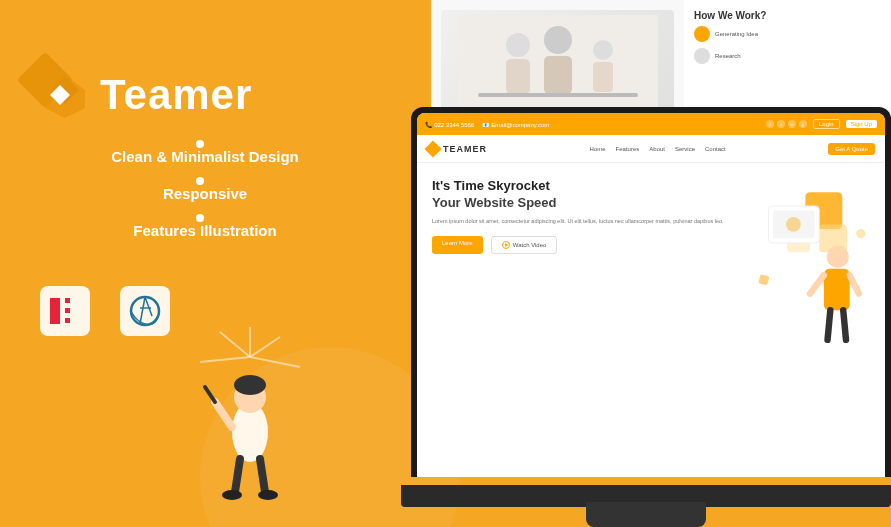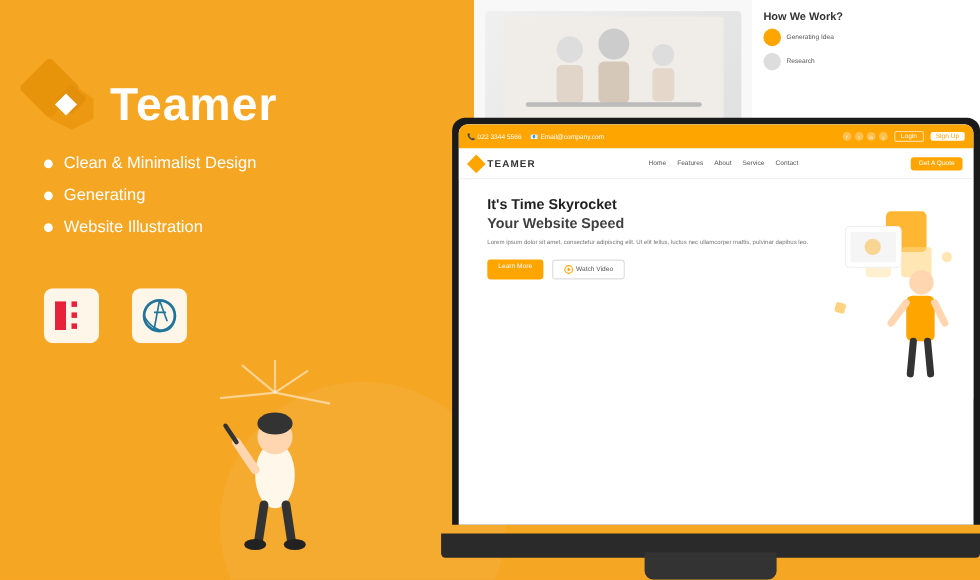--- a/index.html
+++ b/index.html
@@ -77,24 +77,25 @@
 
     
     .features-list {
       list-style: none;
       margin-bottom: 30px;
     }
 
     .features-list li {
       color: #fff;
       font-size: 15px;
-      font-weight: 400;
+      font-weight: 700;
       margin-bottom: 12px;
       display: flex;
       align-items: center;
+      flex-direction: column;
     }
 
     .bullet {
       width: 8px;
       height: 8px;
       background: #fff;
       border-radius: 50%;
       margin-right: 10px;
       flex-shrink: 0;
     }
@@ -287,21 +288,20 @@
       border-radius: 3px;
     }
 
     .site-hero {
       background: #fff;
       padding: 15px 15px 10px 15px;
       display: flex;
       gap: 10px;
       height: 200px;
       overflow: hidden;
-      margin-left: 11px;
     }
 
     .site-hero-text {
       flex: 1;
     }
 
     .site-hero-h1 {
       font-size: 13px;
       font-weight: 800;
       color: #222;
@@ -492,25 +492,25 @@
   </div>
 
 
   <ul class="features-list">
     <li>
       <span class="bullet"></span>
       <span>Clean &amp; Minimalist Design</span>
     </li>
     <li>
       <span class="bullet"></span>
-      <span>Generating</span>
+      <span>Responsive</span>
     </li>
     <li>
       <span class="bullet"></span>
-      <span>Website Illustration</span>
+      <span>Features Illustration</span>
     </li>
   </ul>
 
   <div class="tool-icons">
 
     <div class="elementor-icon">
       <svg width="50" height="50" viewBox="0 0 50 50">
         <rect width="50" height="50" rx="8" fill="#fff" opacity="0.9"></rect>
         <rect x="10" y="12" width="10" height="26" fill="#E8223A"></rect>
         <rect x="25" y="12" width="5" height="5" fill="#E8223A"></rect>

